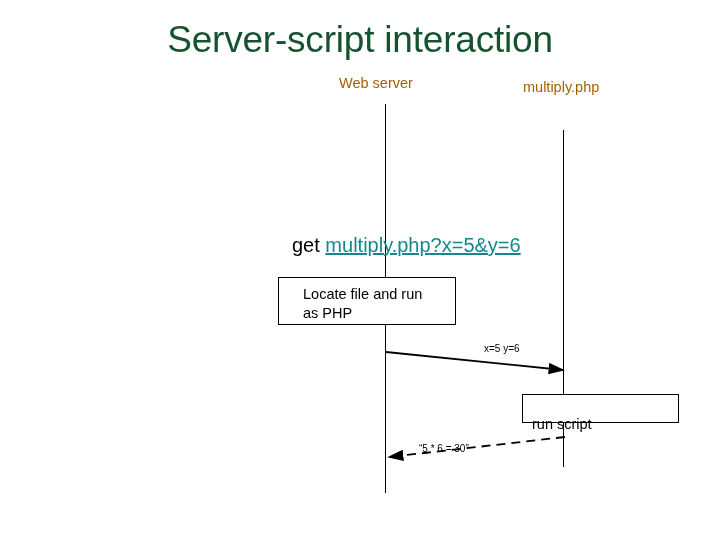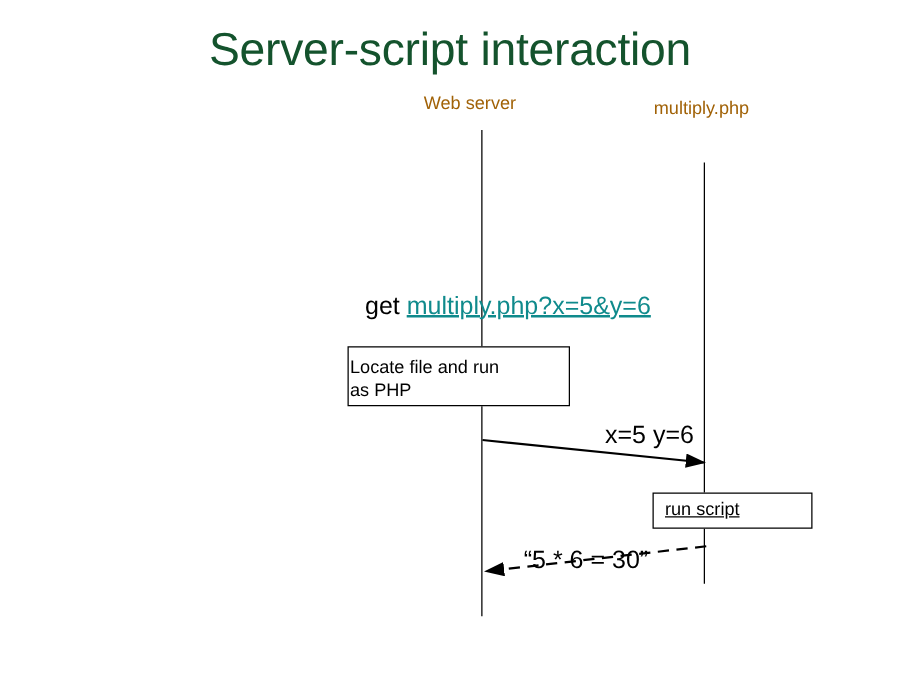--- a/index.html
+++ b/index.html
@@ -83,35 +83,34 @@
     font-size: 14.5px;
     line-height: 19px;
     color: #000000;
     z-index: 4;
   }
   #box-locate-file {
     left: 278px;
     top: 277px;
     width: 178px;
     height: 48px;
-    padding: 7px 0 0 1px;
+    padding: 7px 0 0 24px;
   }
   #box-run-script {
     left: 522px;
     top: 394px;
-    width: 128px;
+    width: 157px;
     height: 29px;
-    padding: 4px 0 0 9px;
-    text-decoration: underline;
+    padding: 20px 0 0 9px;
   }
 
   
   .arrow-label {
     position: absolute;
-    font-size: 20px;
+    font-size: 10px;
     line-height: 19px;
     color: #000000;
     white-space: nowrap;
     z-index: 3;
   }
   #label-params { left: 484px; top: 339px; }
   #label-result { left: 419px; top: 439px; }
 
   
   #arrow-layer {

